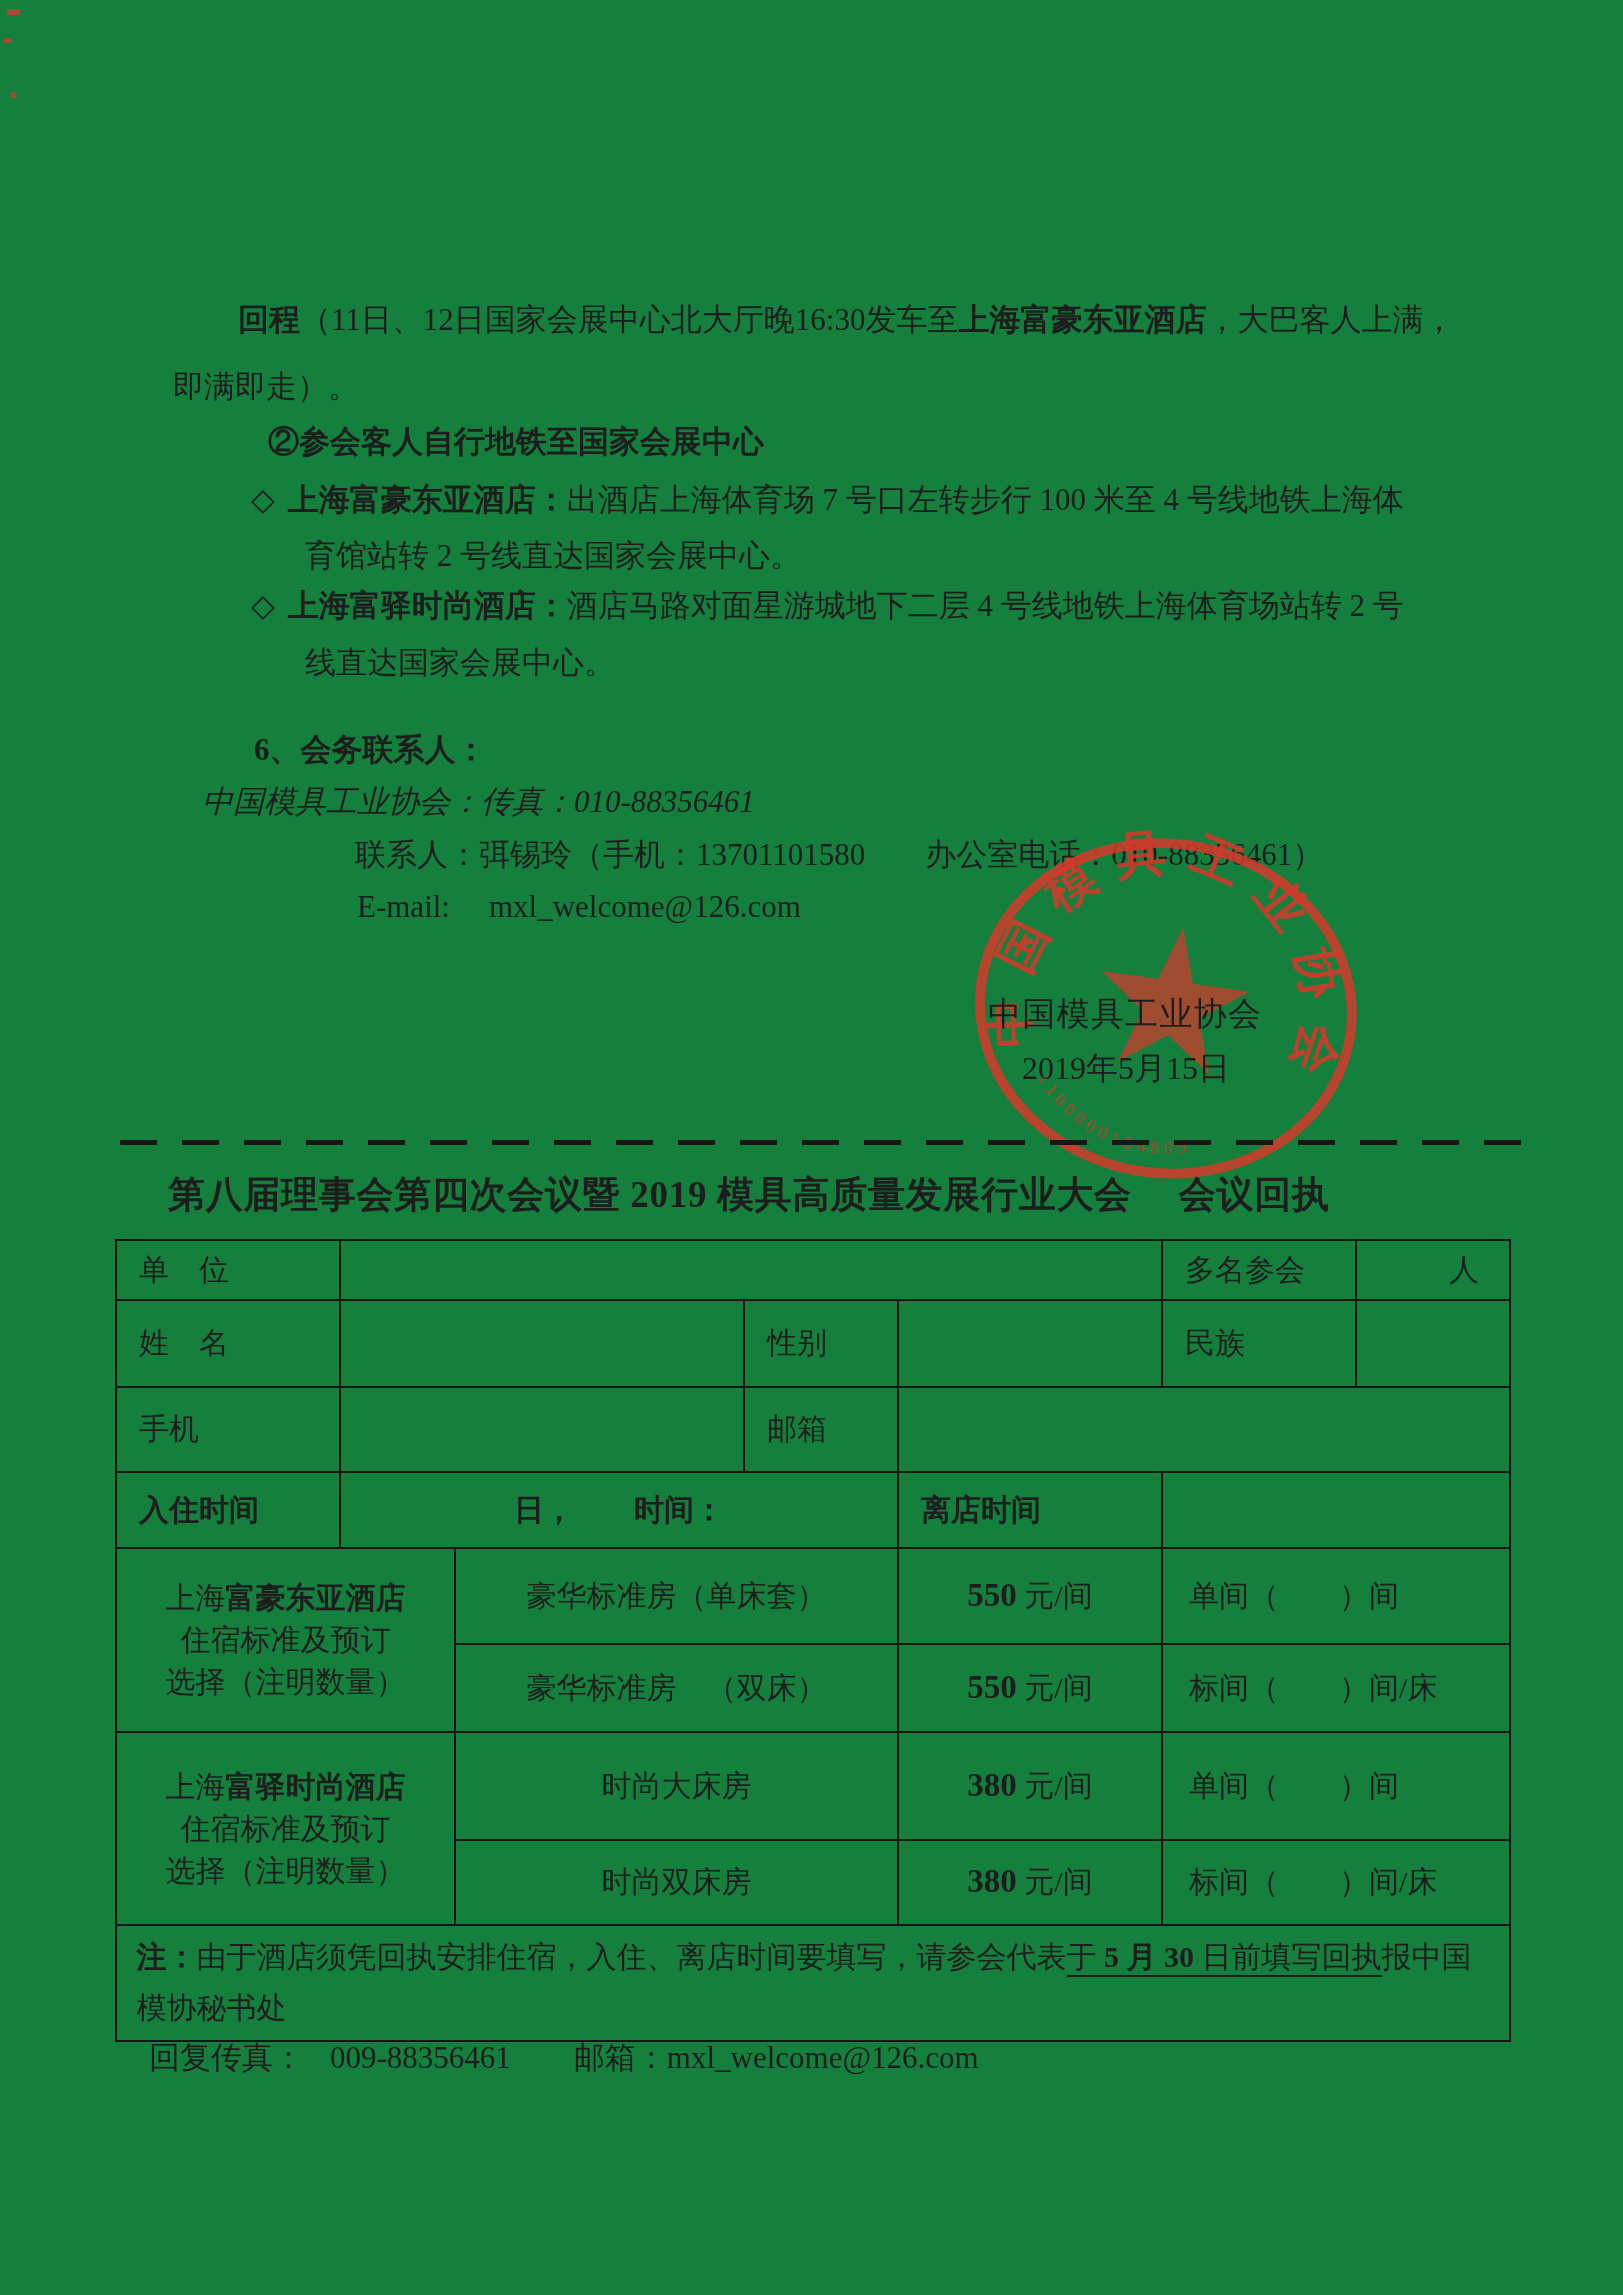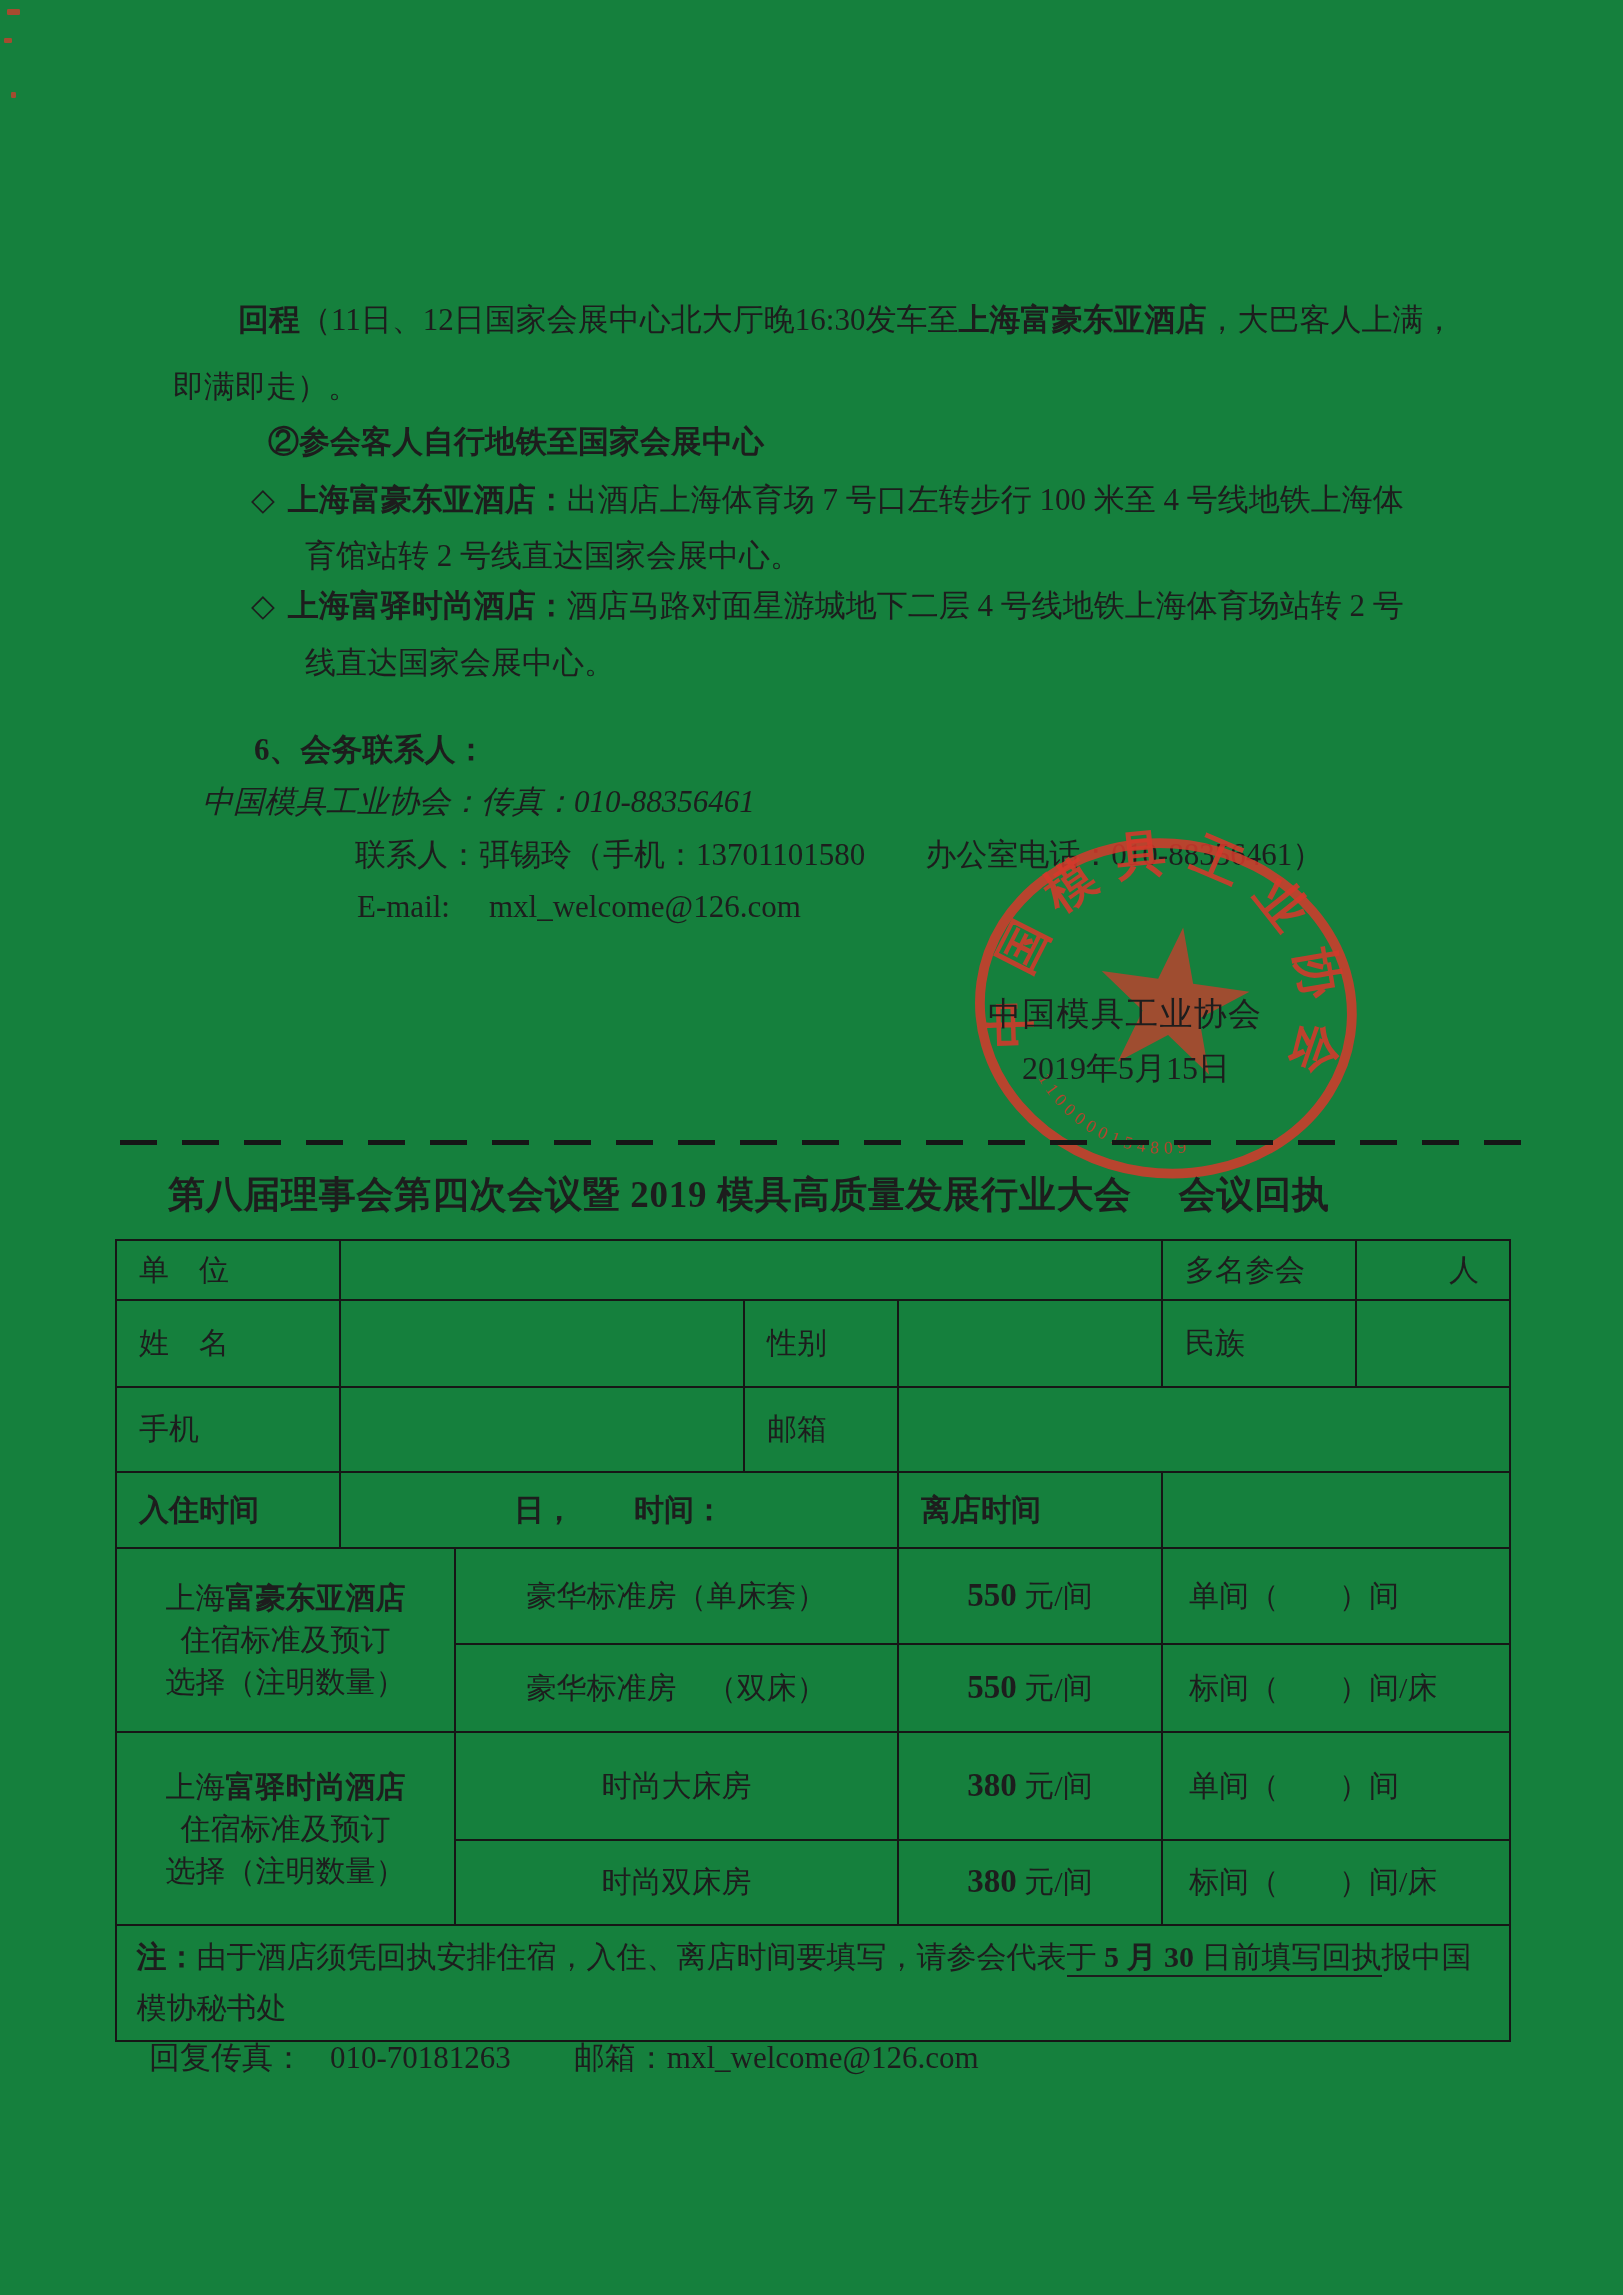--- a/index.html
+++ b/index.html
@@ -159,17 +159,17 @@
     </tr>
     <tr style="height:88px">
       <td colspan="7" class="note-cell">
         <span class="b">注：</span><span>由于酒店须凭回执安排住宿，入住、离店时间要填写，请参会代表</span><span class="u-line"><span>于</span><span class="b"> 5 月 30 </span><span>日前填写回执</span></span><span>报中国模协秘书处</span>
       </td>
     </tr>
   </tbody>
     </table>
 
   <div class="abs" id="footer-line" style="left:149px;top:2037px;">
-    <span>回复传真：</span><span style="margin-left:26px;">010-70181263</span><span style="margin-left:63px;">邮箱：</span><span>mxl_welcome@126.com</span>
+    <span>回复传真：</span><span style="margin-left:26px;">009-88356461</span><span style="margin-left:63px;">邮箱：</span><span>mxl_welcome@126.com</span>
   </div>
 
 </div>
 
 
 </body></html>

